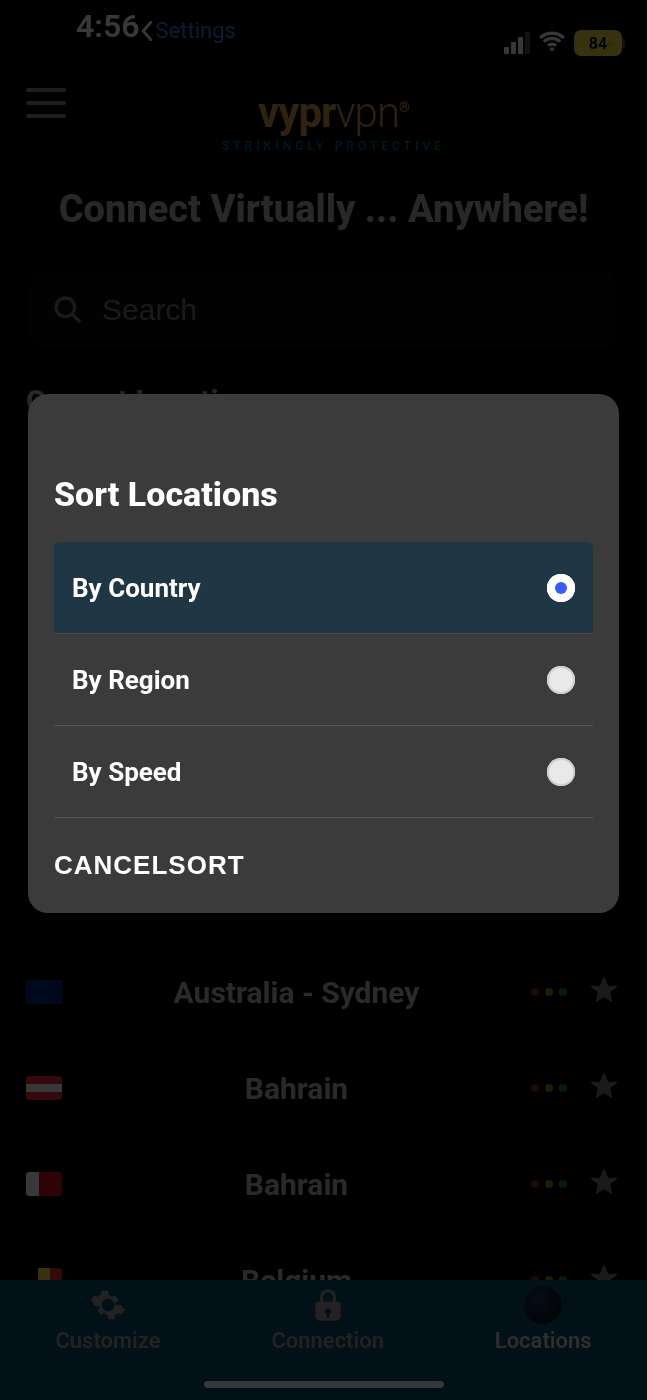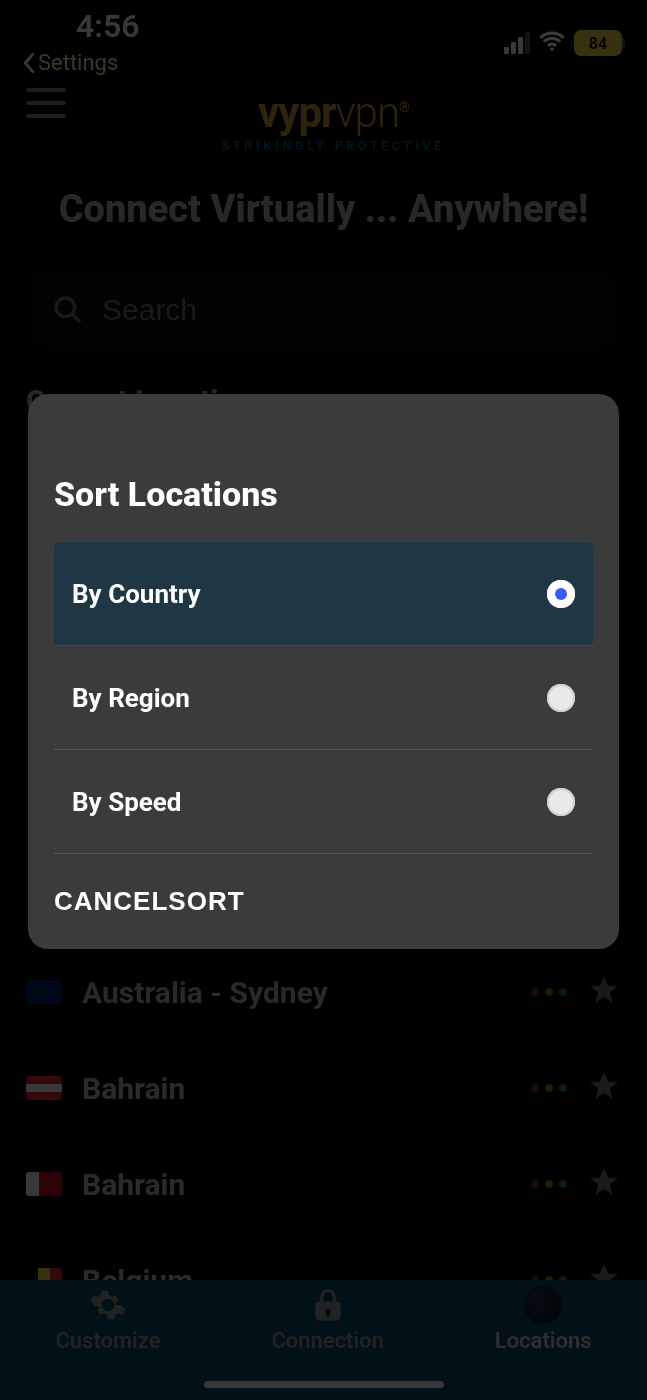--- a/index.html
+++ b/index.html
@@ -14,23 +14,23 @@
   }
 
   
   .status-bar {
     display: flex;
     justify-content: space-between;
     align-items: flex-start;
     padding: 10px 22px 0 22px;
     height: 78px;
   }
-  .status-left { display: flex; flex-direction: column; }
+  .status-left { display: flex; flex-direction: row; }
   .status-time { font-size: 32px; font-weight: 600; line-height: 1; padding-left: 54px;}
-  .status-back { display: flex; align-items: center; font-size: 22px; margin-top: 8px; color: #fef9c3; gap:2px;}
+  .status-back { display: flex; align-items: center; font-size: 22px; margin-top: 8px; color: #3b82f6; gap:2px;}
   .status-back svg { width: 14px; height: 20px; fill: #fff; }
   .status-right { display: flex; align-items: center; gap: 8px; padding-top:20px;}
   .signal-bars { display: flex; align-items: flex-end; gap: 2px; }
   .signal-bars span { width: 5px; background: #fff; border-radius: 1px; }
   .signal-bars span:nth-child(1){height:7px;}
   .signal-bars span:nth-child(2){height:12px;}
   .signal-bars span:nth-child(3){height:17px;}
   .signal-bars span:nth-child(4){height:22px; background:#555;}
   .wifi-icon svg { width: 28px; height: 22px; }
   .battery {
@@ -88,20 +88,21 @@
   .section-label {
     font-size:30px; font-weight:800; color:#c9c9c9;
     padding: 20px 26px 6px;
   }
 
   
   .location-list { padding: 0 26px; }
   .location-item {
     display:flex; align-items:center; gap:20px;
     height: 96px;
+    text-align: center;
   }
   .flag {
     width:36px; height:24px; border-radius:3px; flex:none;
     display:inline-block;
   }
   .flag-au { background: linear-gradient(#00247d,#00247d);}
   .flag-au::after{content:"";}
   .flag-at { background: linear-gradient(#ed2939 33%, #fff 33% 66%, #ed2939 66%);}
   .flag-bh { background: linear-gradient(90deg,#fff 35%, #ce1126 35%);}
   .flag-be { background: linear-gradient(90deg,#000 33%, #fae042 33% 66%, #ed2939 66%);}
@@ -150,21 +151,21 @@
     border-radius: 20px;
     padding: 34px 26px 28px;
     color:#fff;
     box-shadow: 0 10px 40px rgba(0,0,0,0.6);
   }
   .modal-title {
     font-size: 34px; font-weight:800; margin-bottom: 28px; margin-top: 46px;
   }
   .option {
     display:flex; align-items:center; justify-content:space-between;
-    height: 104px;
+    height: 92px;
     padding: 12px 18px;
     border-bottom:1px solid #555;
     font-size:26px; font-weight:700;
   }
   .option.selected {
     background:#1f3644;
     border-radius:6px 6px 0 0;
     border-bottom-color:#4a4a4a;
   }
   .radio {

